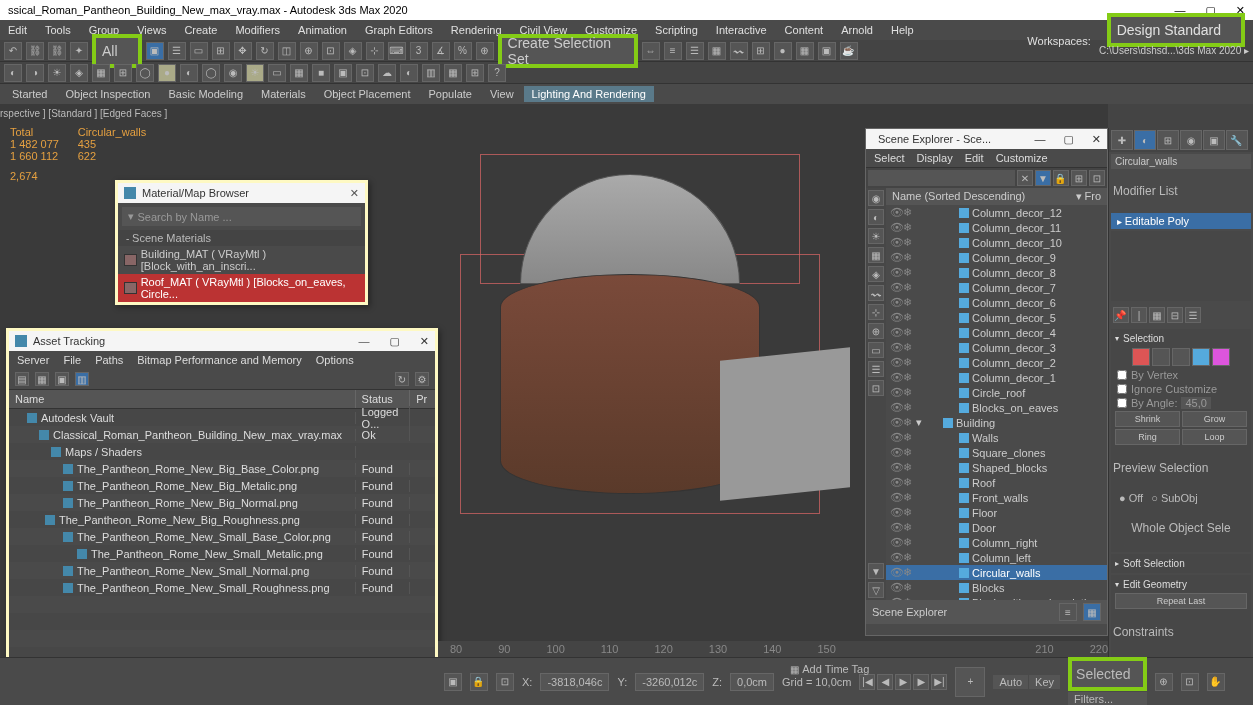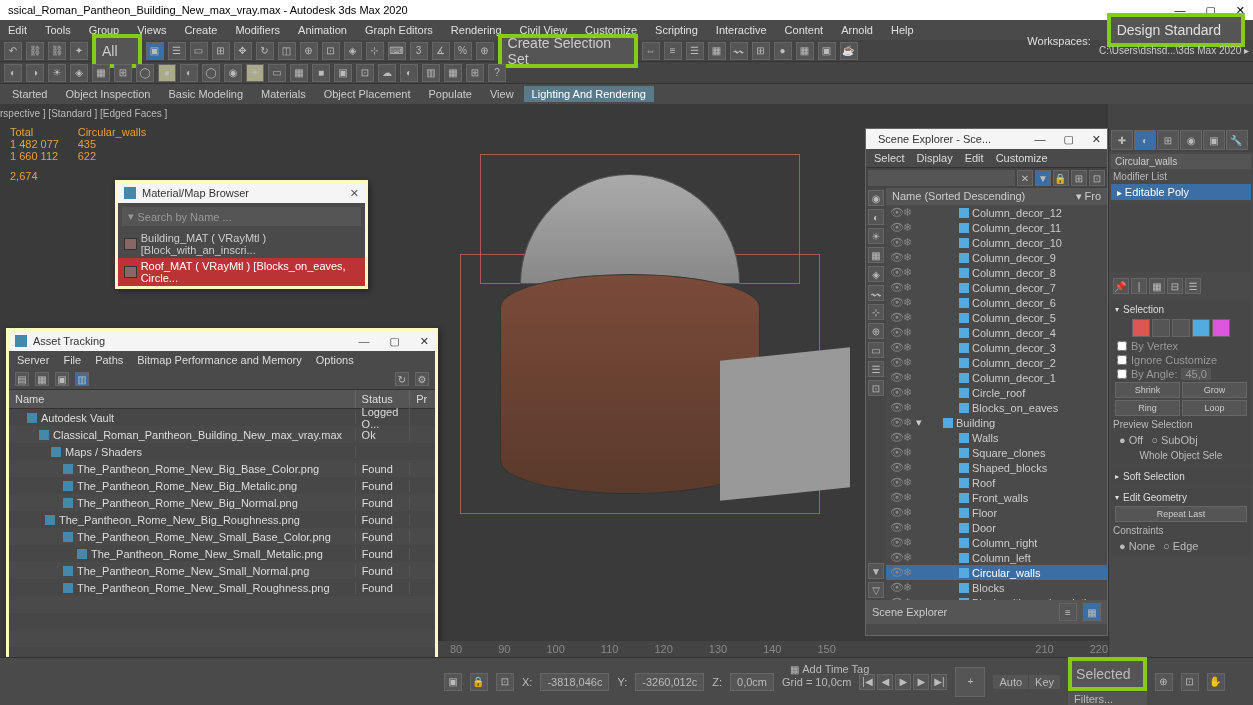--- a/index.html
+++ b/index.html
@@ -65,21 +65,21 @@
 .se-head{background:#555;font-size:10px;padding:2px 6px;display:flex;justify-content:space-between}
 .se-item{display:flex;align-items:center;padding:1px 4px;font-size:10px;gap:3px;height:15px}
 .se-item.sel{background:#3a6ea5;color:#fff}
 .se-item .eye{width:10px;color:#888}
 .se-item .cube{width:10px;height:10px;background:#5ad;display:inline-block}
 .se-footer{background:#555;padding:3px 6px;font-size:10px;display:flex;align-items:center;gap:6px}
 .cmd-panel{position:absolute;right:0;top:128px;width:145px;bottom:48px;background:#4a4a4a;border-left:1px solid #333}
 .cmd-tabs{display:flex;gap:1px;background:#444;padding:2px}
 .cmd-tabs .tbtn{width:22px;height:20px}
 .cmd-name{background:#555;padding:2px 4px;margin:2px;font-size:10px}
-.cmd-label{font-size:10px;color:#bbb;margin:2px 0}
+.cmd-label{font-size:12px;color:#bbb;margin:15px 0}
 .cmd-mod{background:#3a6ea5;color:#fff;padding:2px 6px;font-size:10px;margin:2px}
 .cmd-btns{display:flex;gap:2px;padding:4px;flex-wrap:wrap}
 .cmd-btns .tbtn{width:16px;height:16px}
 .rollout{background:#474747;margin:2px;padding:2px}
 .rollout-head{font-size:10px;color:#ddd;padding:2px;display:flex;align-items:center;gap:4px}
 .rollout-head::before{content:"▸";font-size:8px}
 .rollout.open .rollout-head::before{content:"▾"}
 .sel-icons{display:flex;gap:2px;padding:2px;flex-wrap:wrap;justify-content:center}
 .sel-icons .si{width:18px;height:18px;border:1px solid #666;background:#555}
 .sel-icons .si.v{background:#d55}
@@ -232,20 +232,21 @@
 <div class="panel map-browser">
   <div class="panel-title">
     <span class="icon"></span>
     <span>Material/Map Browser</span>
     <span class="close">✕</span>
   </div>
   <div class="search">
     <span>▾</span>
     <span>Search by Name ...</span>
   </div>
+  <div class="section">- <span>Scene Materials</span></div>
   <div class="item">
       <span class="sw"></span>
       <span>Building_MAT  ( VRayMtl )  [Block_with_an_inscri...</span>
     </div>
   <div class="item sel">
       <span class="sw"></span>
       <span>Roof_MAT  ( VRayMtl )  [Blocks_on_eaves, Circle...</span>
     </div>
 </div>
 

